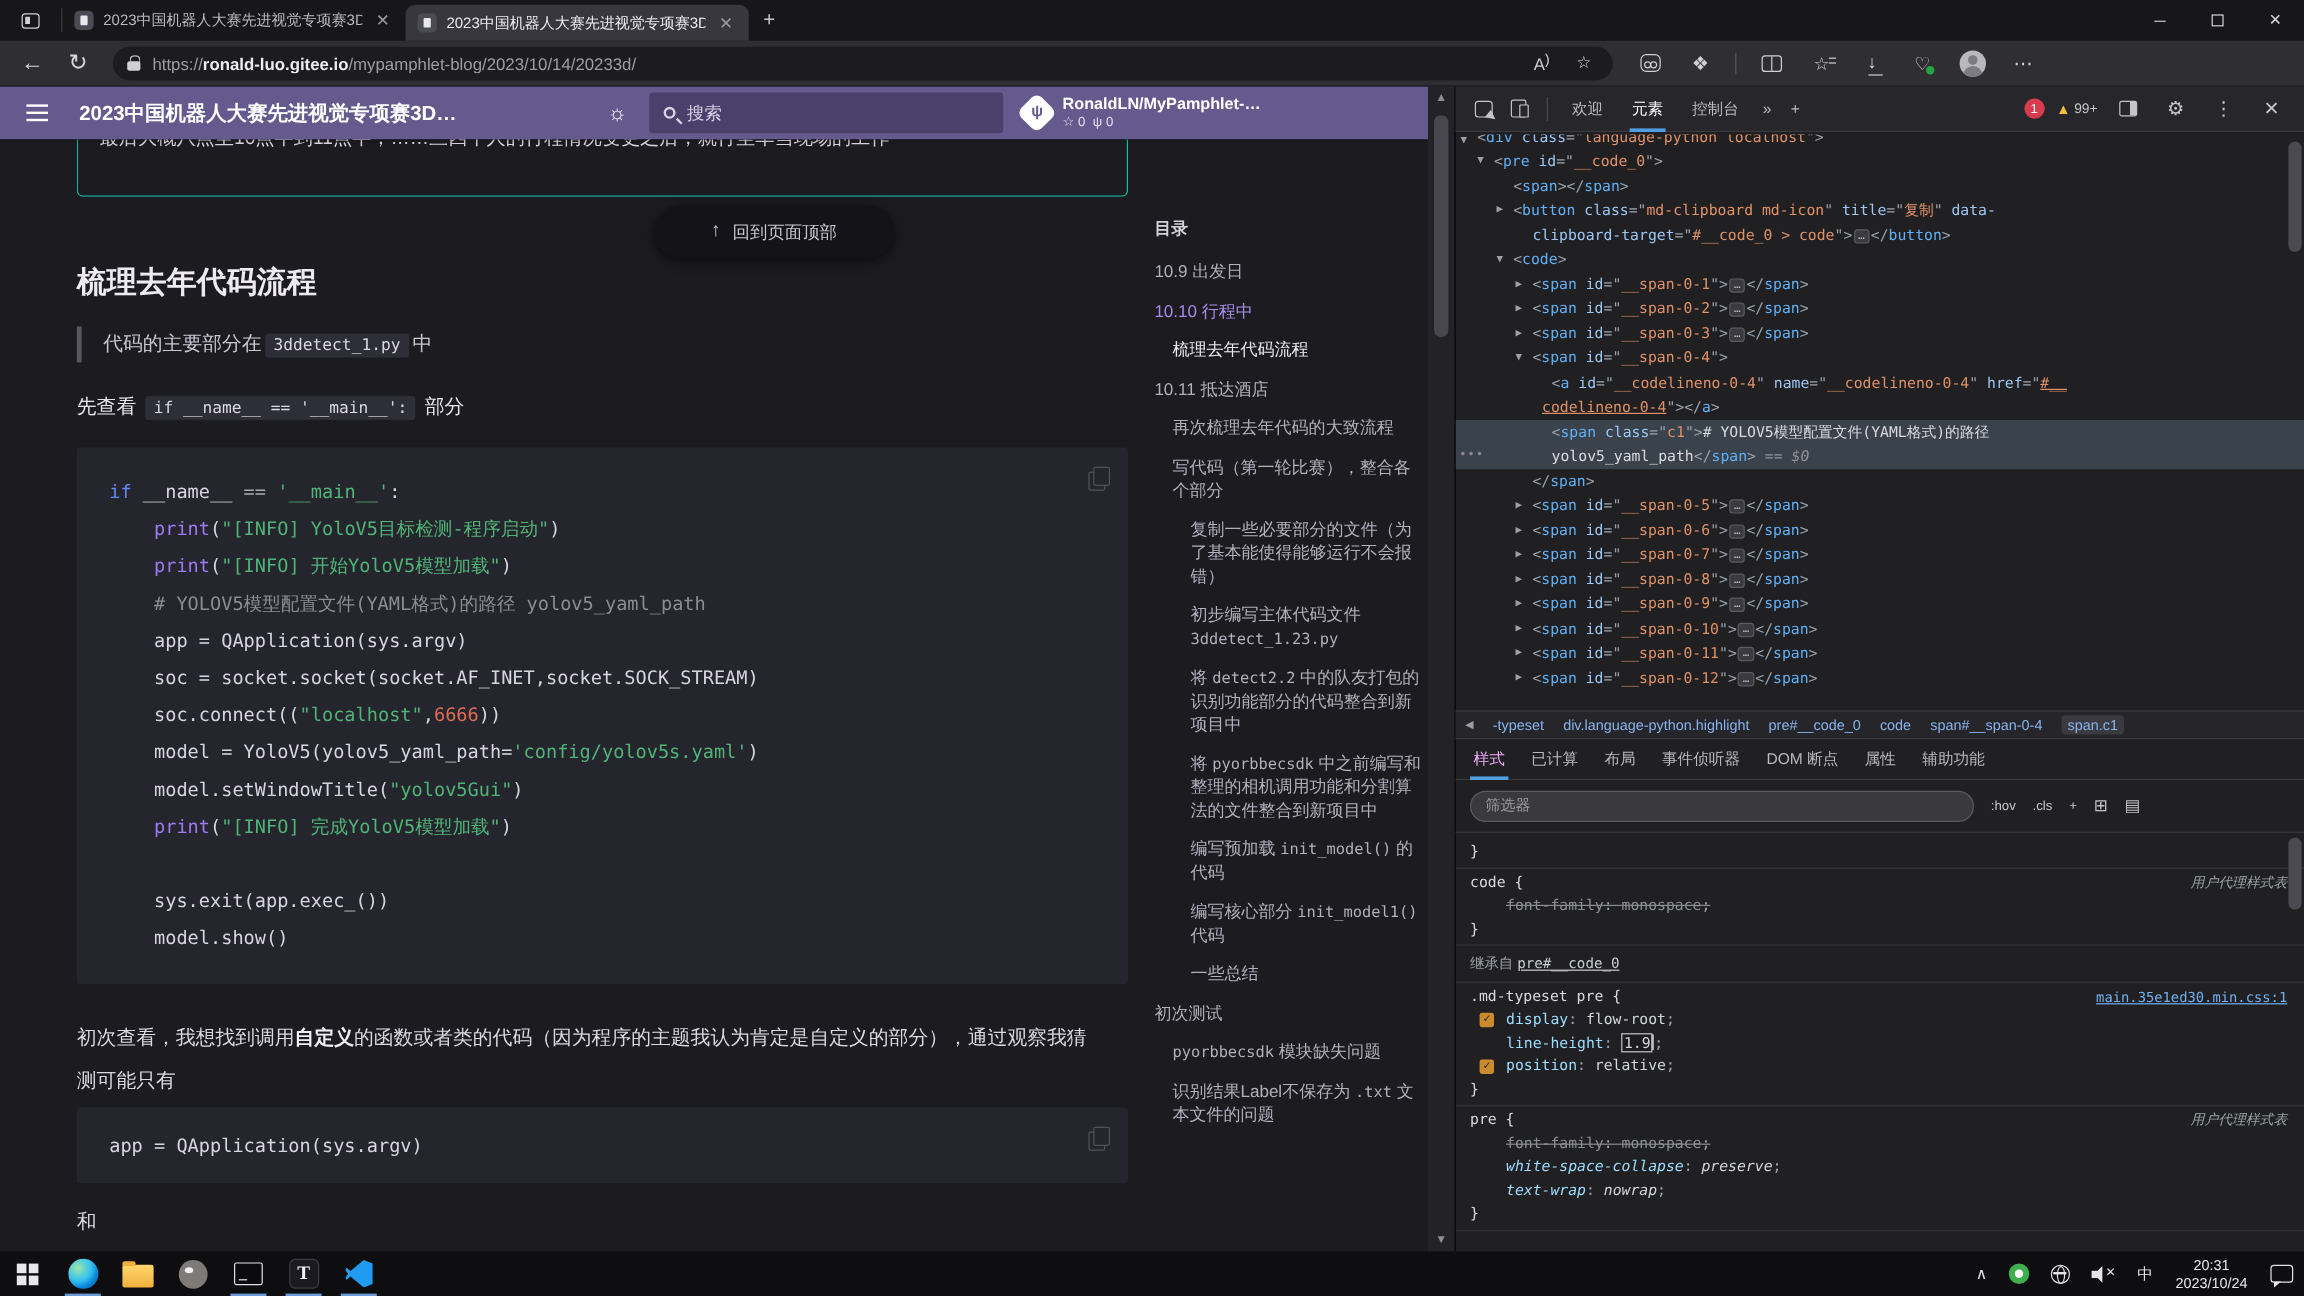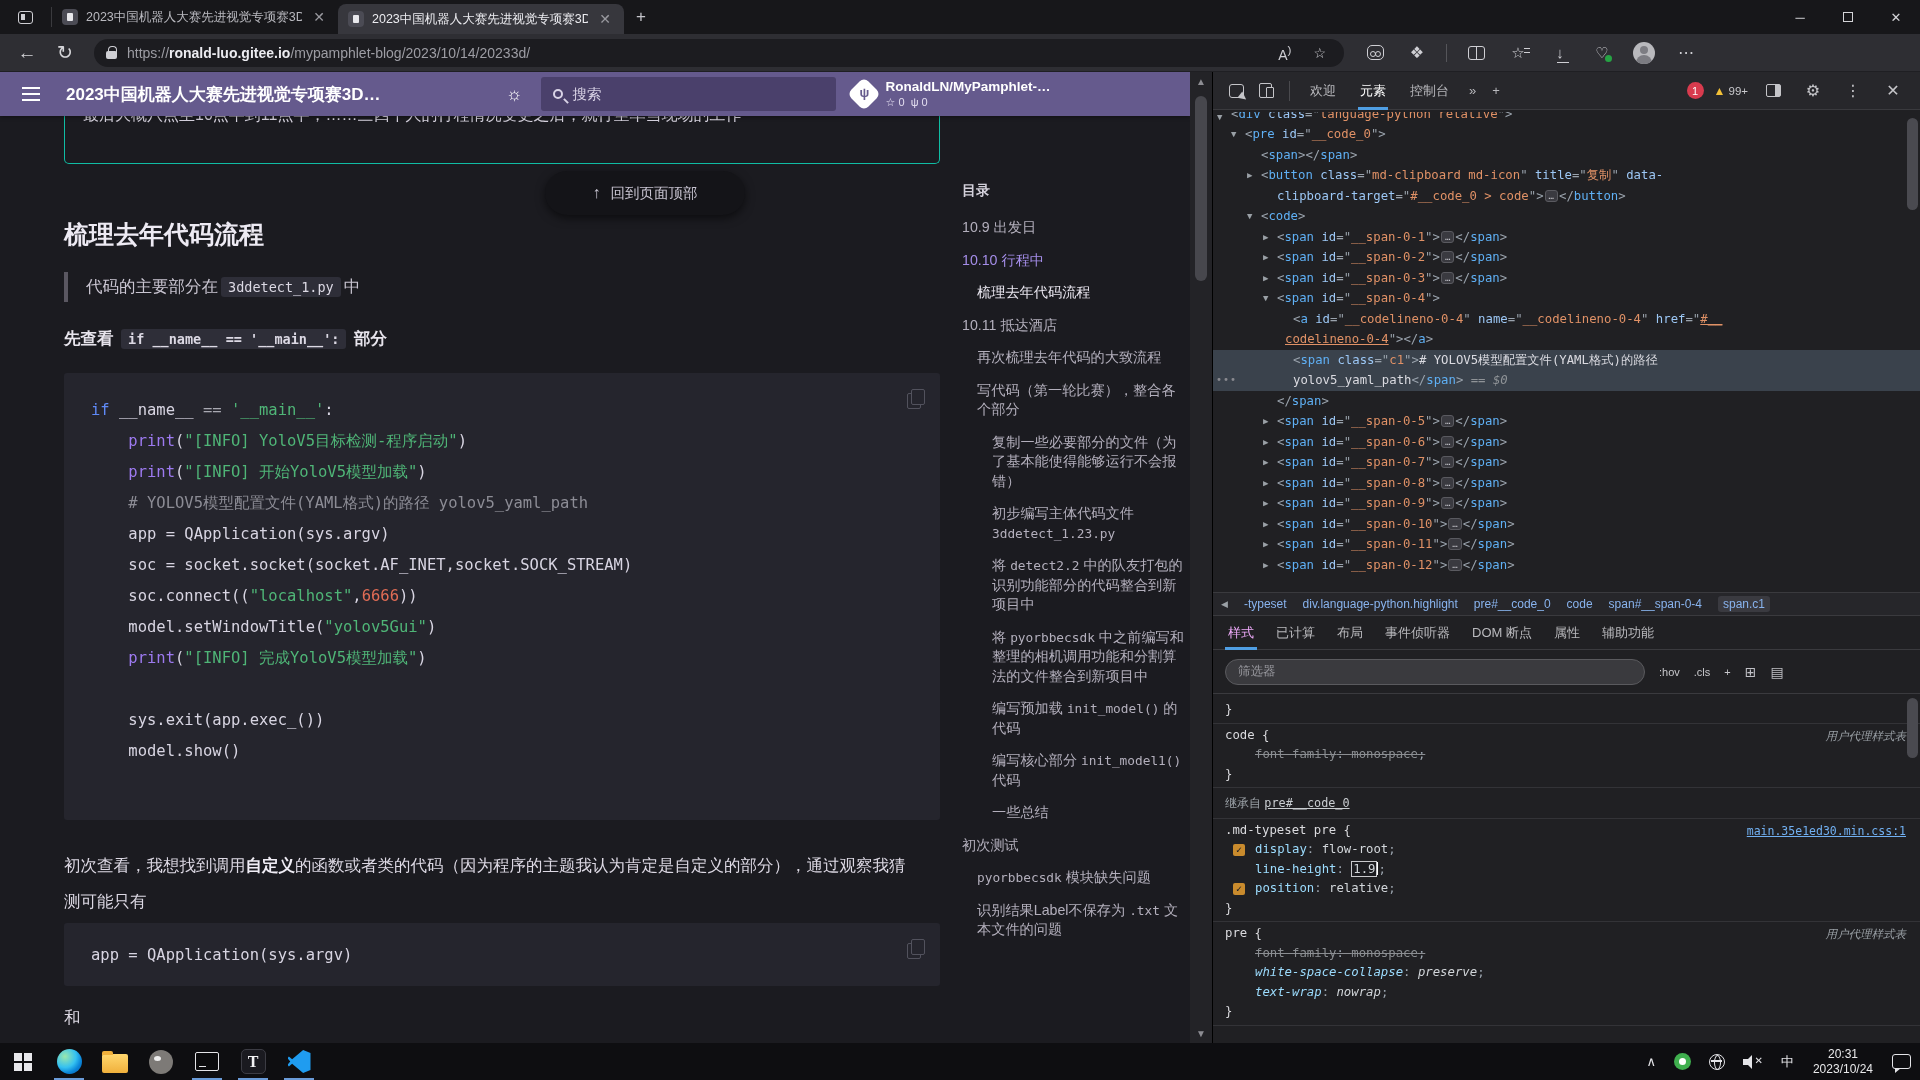--- a/index.html
+++ b/index.html
@@ -69,21 +69,21 @@
   #repostats{font-size:11px;color:#e3def0}
 
   
   #admon{position:absolute;left:64px;top:44px;width:876px;height:48px;border:1px solid #10bda4;border-top:none;border-radius:0 0 5px 5px;overflow:hidden}
   #admontext{position:absolute;left:18px;top:-11px;font-size:16px;color:#d6d2de;white-space:nowrap}
   #backtotop{position:absolute;left:545px;top:99px;width:200px;height:44px;border-radius:22px;background:#141418;box-shadow:0 3px 10px rgba(0,0,0,.55);display:flex;align-items:center;justify-content:center;gap:10px;color:#c9c5d2;font-size:14.5px;z-index:6}
   #backtotop .arrow{font-size:16px}
   #h2{position:absolute;left:64px;top:146px;font-size:25px;font-weight:bold;color:#edeaf3}
   #quote{position:absolute;left:64px;top:200px;border-left:4px solid #5a5761;padding:4px 0 4px 18px;font-size:16.5px;color:#c9c5d1}
   .icode{font-family:"DejaVu Sans Mono","Liberation Mono",monospace;font-size:13.5px;background:#2e2e38;color:#dcd9e4;border-radius:3px;padding:2px 7px;margin:0 3px}
-  #para1{position:absolute;left:64px;top:256px;font-size:16.5px;font-weight:bold;color:#e7e4ec}
+  #para1{position:absolute;left:64px;top:256px;font-size:16.5px;font-weight:normal;color:#e7e4ec}
   .codeblock{position:absolute;left:64px;background:#25252d;border-radius:3px;font-size:15.5px;color:#d8d5e2}
   #code1{top:301px;width:876px;height:447px;padding:22px 0 0 27px}
   #code2{top:851px;width:876px;height:63px;padding:17px 0 0 27px}
   .cl{height:31px;line-height:31px;white-space:pre;font-family:"DejaVu Sans Mono","Liberation Mono",monospace}
   .cl .kw{color:#5f8af8}.cl .fn{color:#9d7af0}.cl .str{color:#4fb577}.cl .num{color:#e06c55}.cl .com{color:#8c8c95}.cl .op{color:#a9a9b2}.cl .pl{color:#d8d5e2}
   .copybtn{position:absolute;right:16px;top:16px;width:17px;height:19px;opacity:.85}
   .copybtn::before{content:"";position:absolute;left:0;top:4px;width:12px;height:14px;border:1.6px solid #5b5b66;border-radius:2px}
   .copybtn::after{content:"";position:absolute;left:4px;top:0;width:12px;height:14px;border:1.6px solid #5b5b66;border-radius:2px;background:#25252d}
   #para2{position:absolute;left:64px;top:775px;width:850px;font-size:16.5px;line-height:36px;color:#dcd8e3}
   #para2 b{color:#f0edf5}
@@ -303,20 +303,21 @@
       <div id="code1" class="codeblock">
         <div class="copybtn"></div>
         <div>
             <div class="cl"><span class="kw">if</span><span class="pl"> __name__ </span><span class="op">==</span><span class="pl"> </span><span class="str">'__main__'</span><span class="pl">:</span></div>
             <div class="cl"><span class="pl">    </span><span class="fn">print</span><span class="pl">(</span><span class="str">"[INFO] YoloV5目标检测-程序启动"</span><span class="pl">)</span></div>
             <div class="cl"><span class="pl">    </span><span class="fn">print</span><span class="pl">(</span><span class="str">"[INFO] 开始YoloV5模型加载"</span><span class="pl">)</span></div>
             <div class="cl"><span class="pl">    </span><span class="com"># YOLOV5模型配置文件(YAML格式)的路径 yolov5_yaml_path</span></div>
             <div class="cl"><span class="pl">    app = QApplication(sys.argv)</span></div>
             <div class="cl"><span class="pl">    soc = socket.socket(socket.AF_INET,socket.SOCK_STREAM)</span></div>
             <div class="cl"><span class="pl">    soc.connect((</span><span class="str">"localhost"</span><span class="pl">,</span><span class="num">6666</span><span class="pl">))</span></div>
+            <div class="cl"><span class="pl">    model = YoloV5(yolov5_yaml_path=</span><span class="str">'config/yolov5s.yaml'</span><span class="pl">)</span></div>
             <div class="cl"><span class="pl">    model.setWindowTitle(</span><span class="str">"yolov5Gui"</span><span class="pl">)</span></div>
             <div class="cl"><span class="pl">    </span><span class="fn">print</span><span class="pl">(</span><span class="str">"[INFO] 完成YoloV5模型加载"</span><span class="pl">)</span></div>
             <div class="cl">&nbsp;</div>
             <div class="cl"><span class="pl">    sys.exit(app.exec_())</span></div>
             <div class="cl"><span class="pl">    model.show()</span></div>
           </div>
       </div>
 
       <div id="para2"><span>初次查看，我想找到调用</span><span><b>自定义</b></span><span>的函数或者类的代码（因为程序的主题我认为肯定是自定义的部分），通过观察我猜测可能只有</span></div>
 
@@ -384,21 +385,21 @@
               <span class="i-dock"></span>
             </div>
           <div class="dt-ico">⚙</div>
           <div class="dt-ico">⋮</div>
           <div class="dt-ico">✕</div>
         </div>
       </div>
 
       <div id="dt-elements">
         <div id="treelist">
-            <div class="trow clip"><span class="tin"><span class="arr" style="left: 4px;">▼</span><span style="padding-left: 18px;"><span class="pun">&lt;</span><span class="tag">div</span><span class="attr"> class</span><span class="pun">="</span><span class="val">language-python relative</span><span class="pun">"&gt;</span></span></span></div>
+            <div class="trow clip"><span class="tin"><span class="arr" style="left: 4px;">▼</span><span style="padding-left: 18px;"><span class="pun">&lt;</span><span class="tag">div</span><span class="attr"> class</span><span class="pun">="</span><span class="val">language-python localhost</span><span class="pun">"&gt;</span></span></span></div>
             <div class="trow"><span><span class="arr" style="left: 18px;">▼</span><span style="padding-left: 32px;"><span class="pun">&lt;</span><span class="tag">pre</span><span class="attr"> id</span><span class="pun">="</span><span class="val">__code_0</span><span class="pun">"&gt;</span></span></span></div>
             <div class="trow"><span><span style="padding-left: 48px;"><span class="pun">&lt;</span><span class="tag">span</span><span class="pun">&gt;&lt;/</span><span class="tag">span</span><span class="pun">&gt;</span></span></span></div>
             <div class="trow"><span><span class="arr" style="left: 34px;">▶</span><span style="padding-left: 48px;"><span class="pun">&lt;</span><span class="tag">button</span><span class="attr"> class</span><span class="pun">="</span><span class="val">md-clipboard md-icon</span><span class="pun">"</span><span class="attr"> title</span><span class="pun">="</span><span class="val">复制</span><span class="pun">"</span><span class="attr"> data-</span></span></span></div>
             <div class="trow"><span><span style="padding-left: 64px;"><span class="attr">clipboard-target</span><span class="pun">="</span><span class="val">#__code_0 &gt; code</span><span class="pun">"&gt;</span><span class="ell">…</span><span class="pun">&lt;/</span><span class="tag">button</span><span class="pun">&gt;</span></span></span></div>
             <div class="trow"><span><span class="arr" style="left: 34px;">▼</span><span style="padding-left: 48px;"><span class="pun">&lt;</span><span class="tag">code</span><span class="pun">&gt;</span></span></span></div>
             <div class="trow"><span><span class="arr" style="left: 50px;">▶</span><span style="padding-left: 64px;"><span class="pun">&lt;</span><span class="tag">span</span><span class="attr"> id</span><span class="pun">="</span><span class="val">__span-0-1</span><span class="pun">"&gt;</span><span class="ell">…</span><span class="pun">&lt;/</span><span class="tag">span</span><span class="pun">&gt;</span></span></span></div>
             <div class="trow"><span><span class="arr" style="left: 50px;">▶</span><span style="padding-left: 64px;"><span class="pun">&lt;</span><span class="tag">span</span><span class="attr"> id</span><span class="pun">="</span><span class="val">__span-0-2</span><span class="pun">"&gt;</span><span class="ell">…</span><span class="pun">&lt;/</span><span class="tag">span</span><span class="pun">&gt;</span></span></span></div>
             <div class="trow"><span><span class="arr" style="left: 50px;">▶</span><span style="padding-left: 64px;"><span class="pun">&lt;</span><span class="tag">span</span><span class="attr"> id</span><span class="pun">="</span><span class="val">__span-0-3</span><span class="pun">"&gt;</span><span class="ell">…</span><span class="pun">&lt;/</span><span class="tag">span</span><span class="pun">&gt;</span></span></span></div>
             <div class="trow"><span><span class="arr" style="left: 50px;">▼</span><span style="padding-left: 64px;"><span class="pun">&lt;</span><span class="tag">span</span><span class="attr"> id</span><span class="pun">="</span><span class="val">__span-0-4</span><span class="pun">"&gt;</span></span></span></div>
             <div class="trow"><span><span style="padding-left: 80px;"><span class="pun">&lt;</span><span class="tag">a</span><span class="attr"> id</span><span class="pun">="</span><span class="val">__codelineno-0-4</span><span class="pun">"</span><span class="attr"> name</span><span class="pun">="</span><span class="val">__codelineno-0-4</span><span class="pun">"</span><span class="attr"> href</span><span class="pun">="</span><span class="vall">#__</span></span></span></div>

